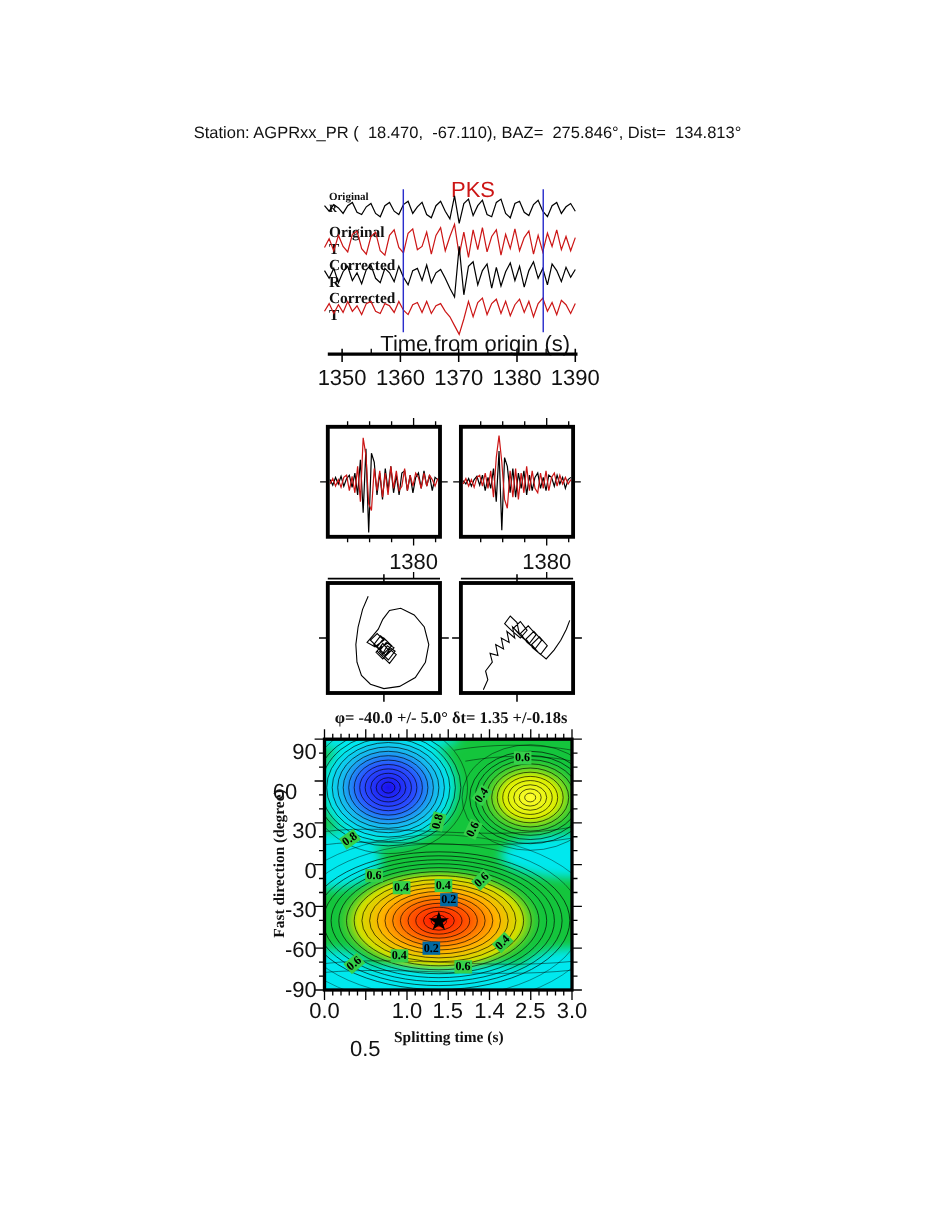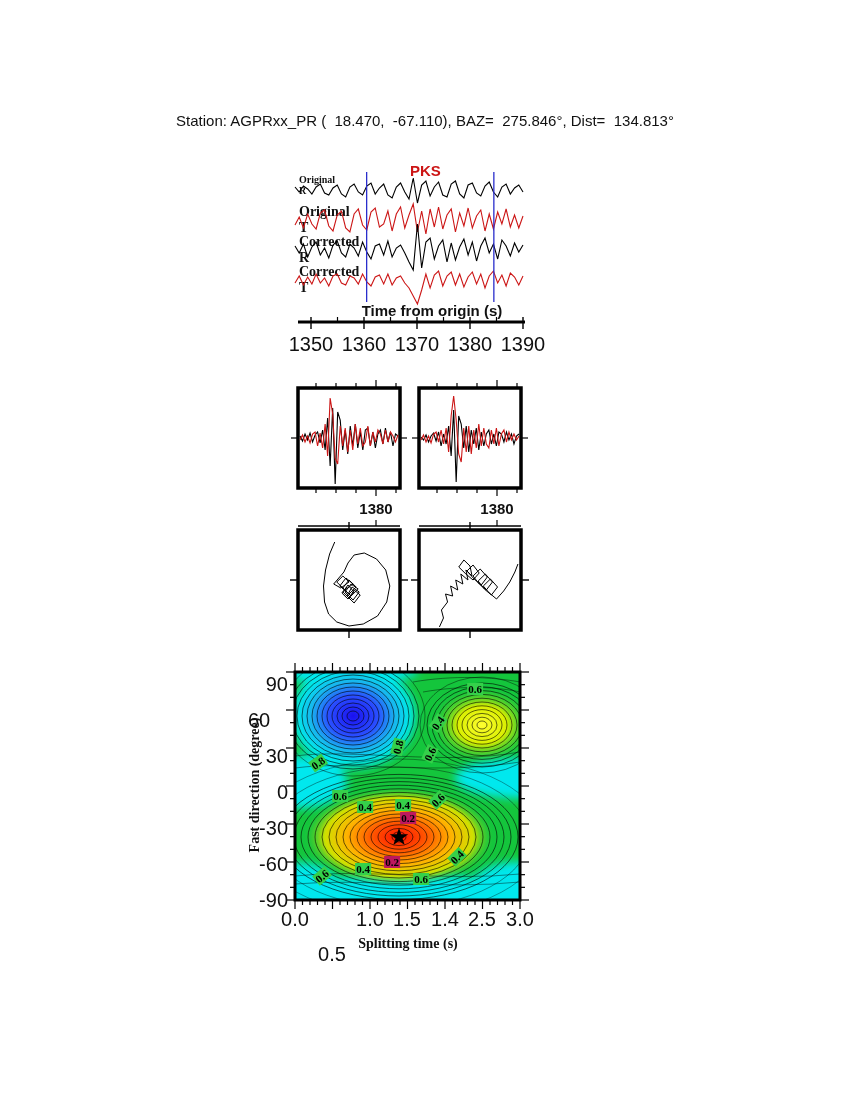--- a/index.html
+++ b/index.html
@@ -5,25 +5,25 @@
   html,body{margin:0;padding:0;background:#ffffff;}
   .page{position:relative;width:850px;height:1008px;background:#ffffff;overflow:hidden;
         font-family:"Liberation Sans",sans-serif;color:#111;}
   .abs{position:absolute;}
   .ctr{text-align:center;}
   .pre{white-space:pre;}
   .serifb{font-family:"Liberation Serif",serif;font-weight:bold;}
   .hdr{font-size:15px;color:#111;}
   .red{color:#cc1515;}
   .ticklab{font-size:20px;}
-  .axlab{font-size:15px;font-weight:bold;}
+  .axlab{font-size:20px;}
   .chip{position:absolute;font-family:"Liberation Serif",serif;font-weight:bold;
         font-size:11px;line-height:12px;padding:0 1px;color:#000;transform:translate(-50%,-50%);}
   .chip.g{background:#35d04a;}
-  .chip.o{background:#be185d;}
+  .chip.o{background:#0369a1;}
   svg{display:block;}
 </style>
 </head>
 <body>
 
 <div class="page">
 
   <div class="abs hdr pre ctr" style="left:0;right:0;top:112px;">Station: AGPRxx_PR (  18.470,  -67.110), BAZ=  275.846°, Dist=  134.813°</div>
 
   <div class="abs" style="left:0;top:160px;">
@@ -115,20 +115,21 @@
     </svg>
   <svg id="pm2-svg" class="abs" style="left:409px;top:520px;" width="122" height="120" viewBox="0 0 122 120">
     <rect x="10" y="10" width="102" height="100" fill="none" stroke="#000" stroke-width="3.5"></rect>
     <polyline fill="none" stroke="#000" stroke-width="1" points="30.40,107.00 34.48,98.00 32.44,90.00 38.56,82.00 36.52,74.00 43.66,76.00 41.62,66.00 48.76,70.00 46.72,60.00 53.86,64.00 51.82,54.00 58.96,60.00 56.92,50.00 63.04,56.00 61.00,46.00 54.88,40.00 49.78,47.00 56.92,54.00 64.06,60.00 70.18,53.00 64.06,45.00 57.94,51.00 65.08,59.00 72.22,65.00 78.34,57.00 71.20,49.00 64.06,56.00 70.18,64.00 77.32,70.00 83.44,62.00 76.30,54.00 69.16,61.00 75.28,69.00 82.42,75.00 88.54,67.00 81.40,59.00 74.26,66.00 80.38,73.00 87.52,79.00 94.66,71.00 100.78,62.00 105.88,52.00 108.94,44.00"></polyline>
   <line x1="61" y1="2" x2="61" y2="10" stroke="#000" stroke-width="1.4"></line>
       <line x1="61" y1="110" x2="61" y2="118" stroke="#000" stroke-width="1.4"></line>
       <line x1="2" y1="60" x2="10" y2="60" stroke="#000" stroke-width="1.4"></line>
       <line x1="112" y1="60" x2="120" y2="60" stroke="#000" stroke-width="1.4"></line>
     </svg>
 
+  <div class="abs serifb ctr" style="left:280px;top:645px;width:260px;font-size:15px;">φ= -40.0 +/- 5.0° δt= 1.35 +/-0.18s</div>
 
   <div class="abs" style="left:240px;top:660px;width:292px;height:300px;">
     <svg id="contour-svg" class="abs" style="left:43px;top:0;" width="249" height="252" viewBox="0 0 249 252">
       <defs>
         <clipPath id="plotclip">
             <rect x="12" y="12" width="225" height="228"></rect>
           </clipPath>
         <filter id="soft" x="-40%" y="-40%" width="180%" height="180%">
             <feGaussianBlur stdDeviation="5"></feGaussianBlur>
           </filter>

